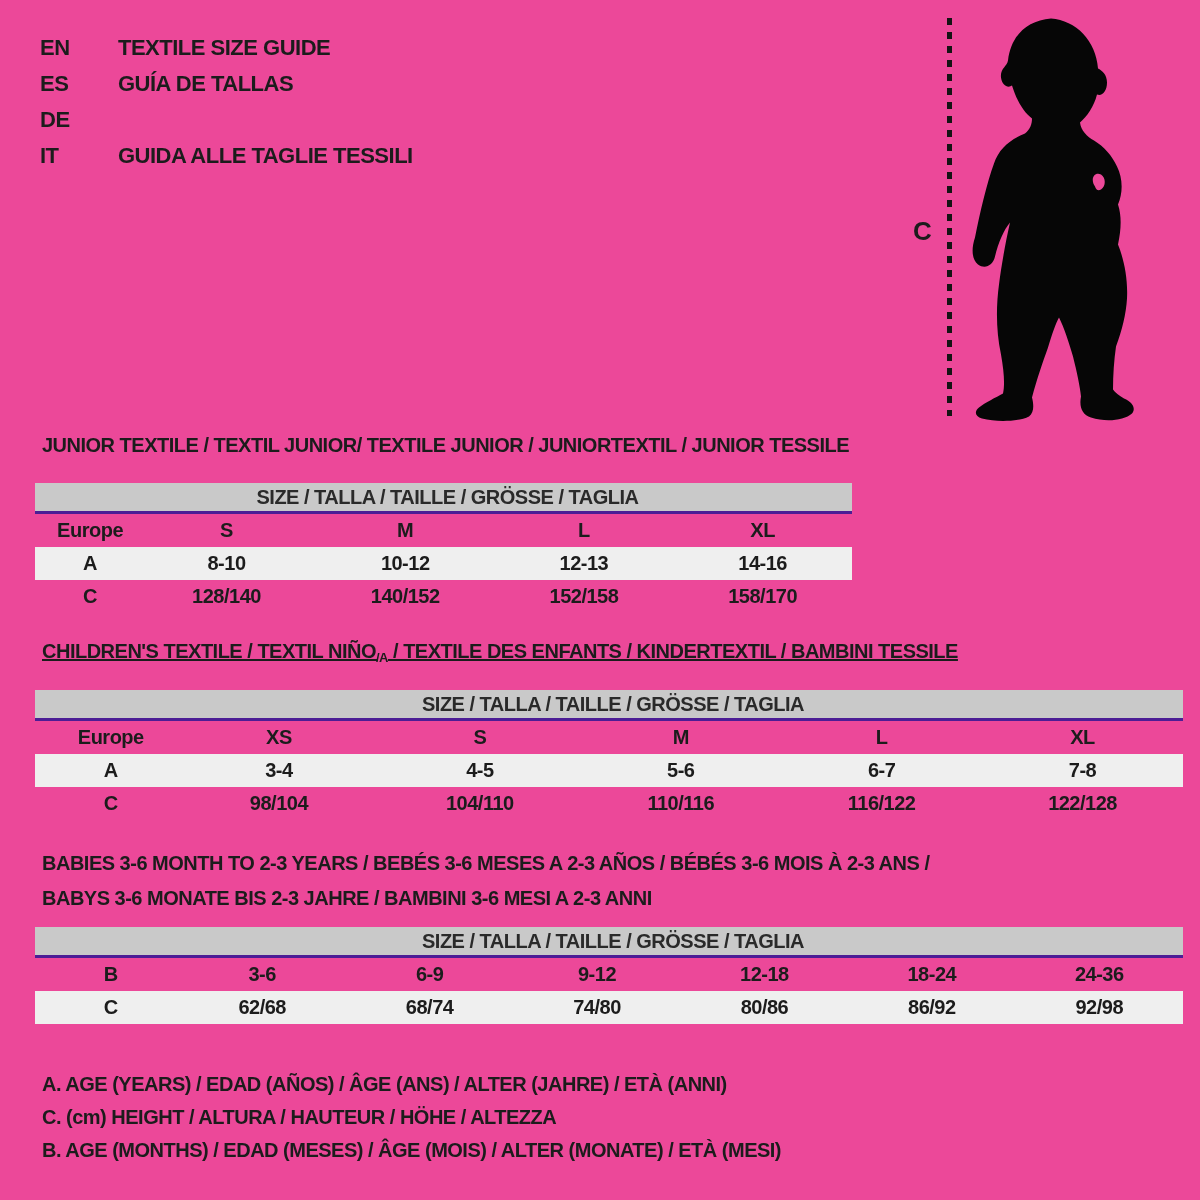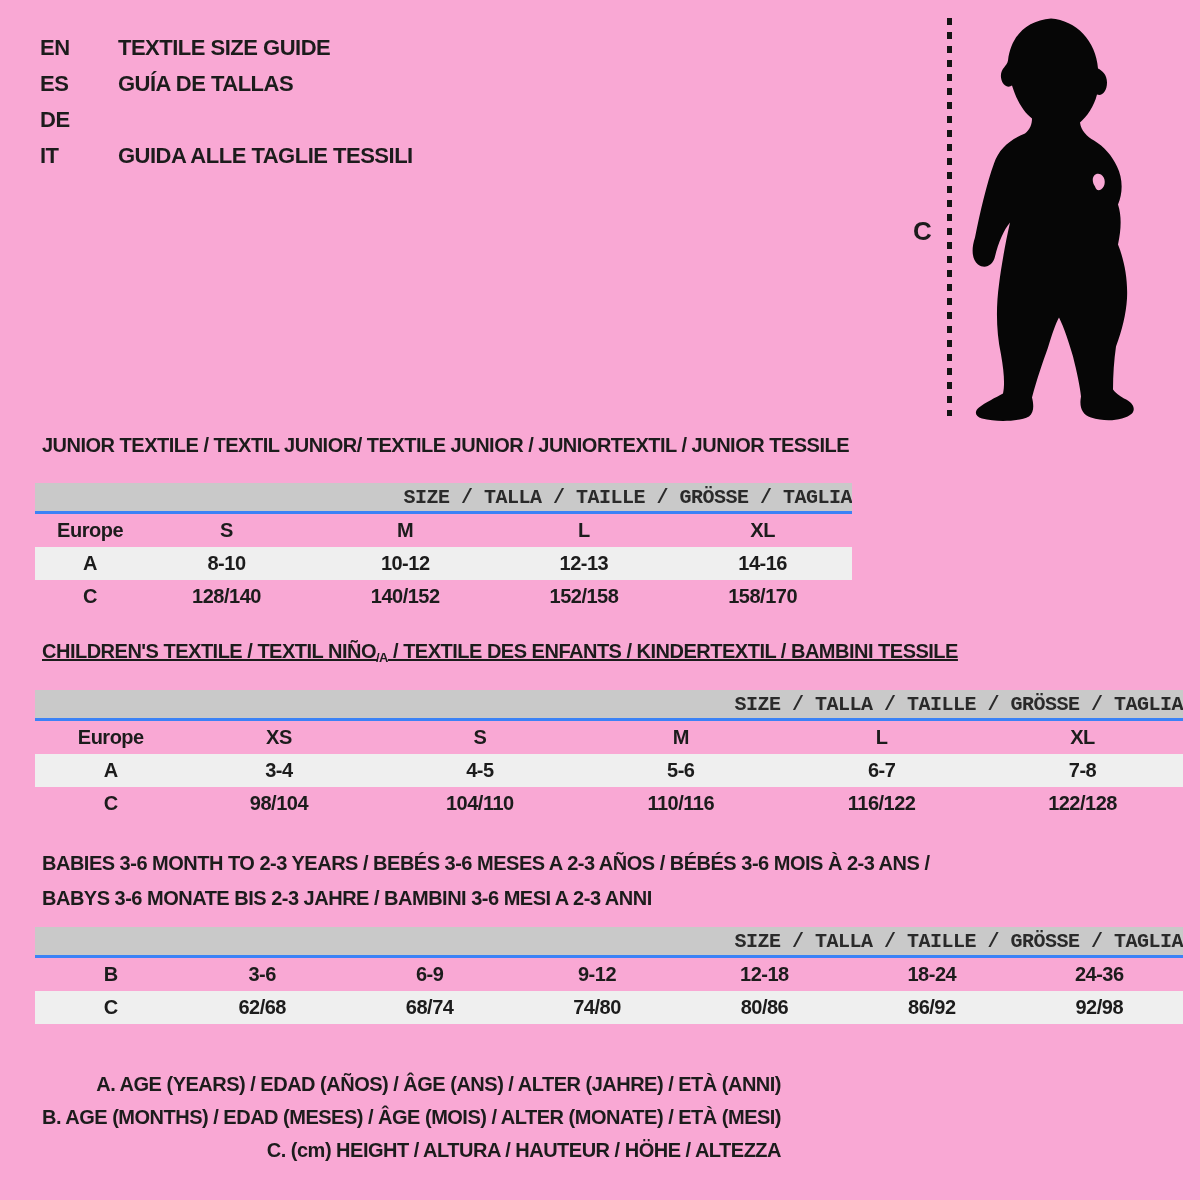--- a/index.html
+++ b/index.html
@@ -1,17 +1,17 @@
 <!DOCTYPE html>
 <html><head>
 <meta charset="utf-8">
 <style>
   html,body{margin:0;padding:0;background:#ffffff;}
   .page{
-    position:relative;width:1200px;height:1200px;background:#f9a8d4;overflow:hidden;
+    position:relative;width:1200px;height:1200px;background:#ec4899;overflow:hidden;
     font-family:"Liberation Sans",sans-serif;font-weight:700;color:#1c1c1c;
     letter-spacing:-0.5px;
   }
   
   .lang-block{position:absolute;left:40px;top:30px;}
   .lang-row{display:flex;line-height:36px;font-size:22px;}
   .lang-code{width:78px;flex:0 0 78px;}
   .lang-label{white-space:nowrap;}
   
   .figure{position:absolute;left:905px;top:10px;width:290px;height:420px;}
@@ -21,32 +21,32 @@
   }
   .measure-label{position:absolute;left:8px;top:206px;font-size:26px;}
   .silhouette{position:absolute;left:58px;top:6px;width:175px;height:406px;}
   
   .sec-title{position:absolute;font-size:20px;white-space:nowrap;}
   .sec-title .sub{font-size:13px;vertical-align:-4px;}
   .babies-title{line-height:35px;}
   
   .size-table{position:absolute;border-collapse:collapse;table-layout:fixed;}
   .size-table th{
-    background:#c9c9c9;border-bottom:3px solid #3b82f6;height:28px;
-    text-align:right;padding:0 0 0 8px;font-size:20px;font-weight:700;color:#2a2a2a;
-    white-space:nowrap;overflow:hidden;font-family:Liberation Mono, monospace;
+    background:#c9c9c9;border-bottom:3px solid #4c1d95;height:28px;
+    text-align:center;padding:0 0 0 8px;font-size:20px;font-weight:700;color:#2a2a2a;
+    white-space:nowrap;overflow:hidden;
   }
   .size-table td{
     height:33px;font-size:20px;font-weight:700;text-align:center;padding:0;
     white-space:nowrap;
   }
   .size-table td.rowlab{text-align:center;padding-left:8px;}
   .size-table tr.stripe td{background:#efefef;}
   
-  .legend{position:absolute;left:42px;top:1068px;font-size:20px;line-height:33px;text-align:right;}
+  .legend{position:absolute;left:42px;top:1068px;font-size:20px;line-height:33px;}
   .legend div{white-space:nowrap;}
 </style>
 </head>
 <body>
 
 <div class="page">
 
   <header class="lang-block">
     <div class="lang-row">
       <span class="lang-code">EN</span>
@@ -237,17 +237,17 @@
         <td>74/80</td>
         <td>80/86</td>
         <td>86/92</td>
         <td>92/98</td>
       </tr>
     </tbody>
   </table>
 
   <footer class="legend">
     <div>A. AGE (YEARS) / EDAD (AÑOS) / ÂGE (ANS) / ALTER (JAHRE) / ETÀ (ANNI)</div>
+    <div>C. (cm) HEIGHT / ALTURA / HAUTEUR / HÖHE / ALTEZZA</div>
     <div>B. AGE (MONTHS) / EDAD (MESES) / ÂGE (MOIS) / ALTER (MONATE) / ETÀ (MESI)</div>
-    <div>C. (cm) HEIGHT / ALTURA / HAUTEUR / HÖHE / ALTEZZA</div>
   </footer>
 
 </div>
 
 </body></html>

